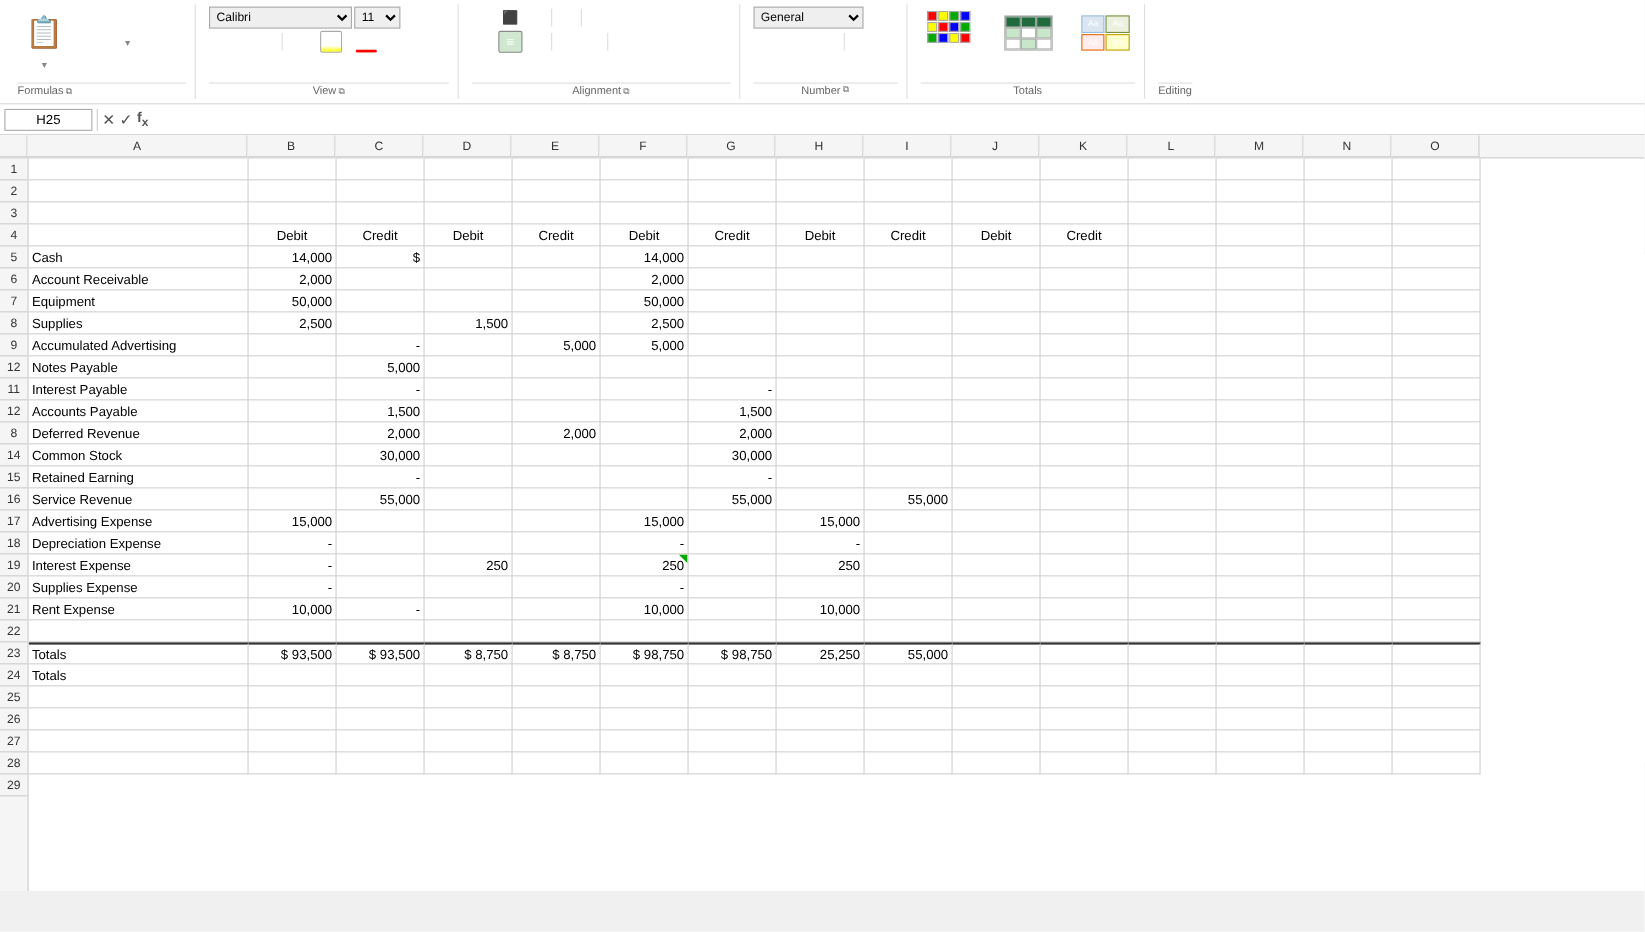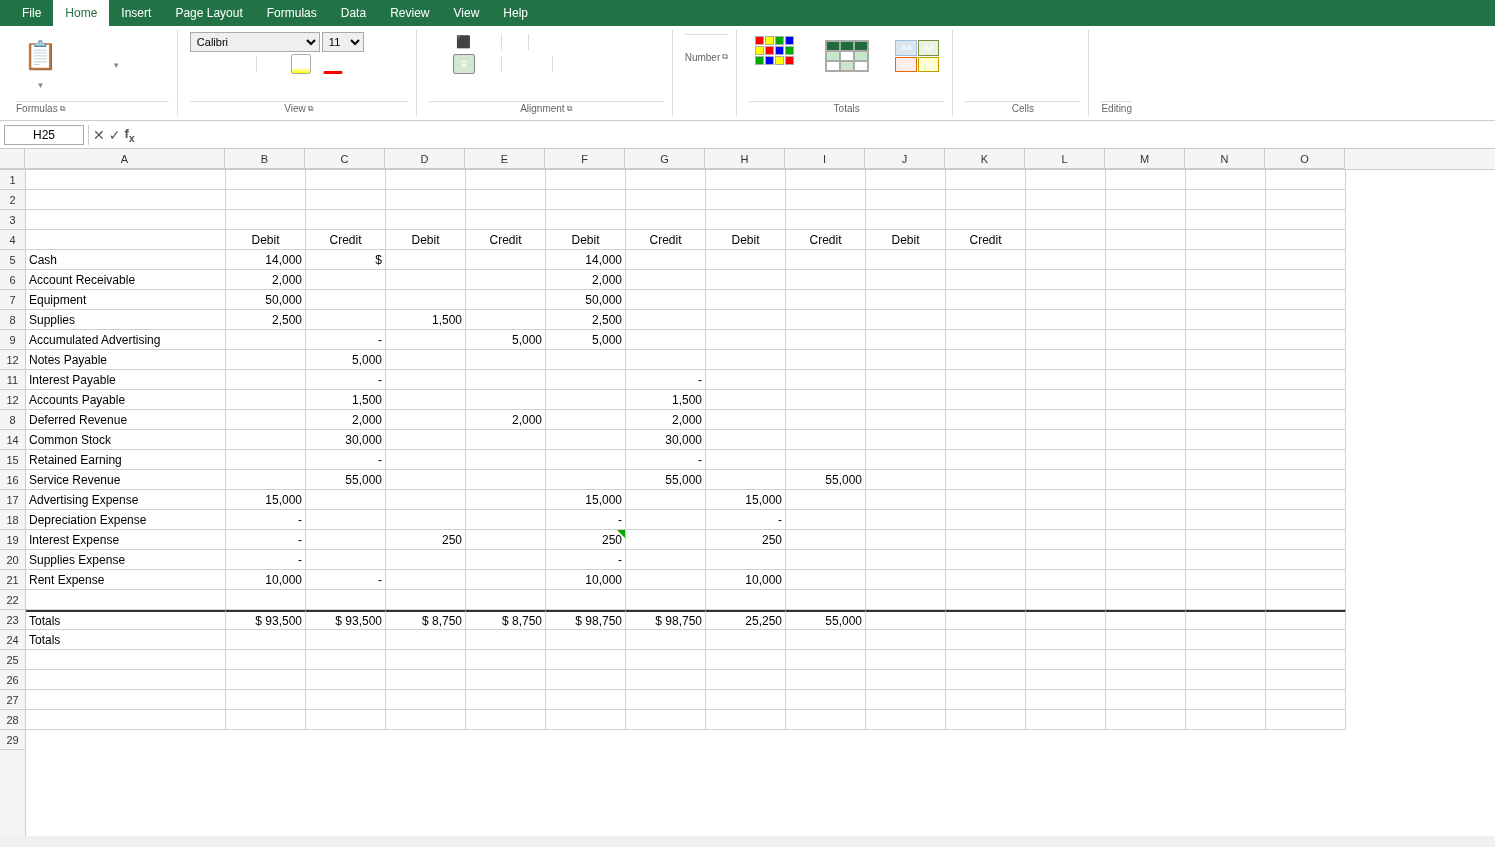--- a/index.html
+++ b/index.html
@@ -60,31 +60,20 @@
     .col-k { width: 80px; min-width: 80px; }
     .col-l { width: 80px; min-width: 80px; }
     .col-m { width: 80px; min-width: 80px; }
     .col-n { width: 80px; min-width: 80px; }
     .col-o { width: 80px; min-width: 80px; }
   </style>
 </head>
 <body>
 
 <div class="ribbon">
-  <div class="ribbon-tabs">
-    <div class="ribbon-tab">File</div>
-    <div class="ribbon-tab active">Home</div>
-    <div class="ribbon-tab">Insert</div>
-    <div class="ribbon-tab">Page Layout</div>
-    <div class="ribbon-tab">Formulas</div>
-    <div class="ribbon-tab">Data</div>
-    <div class="ribbon-tab">Review</div>
-    <div class="ribbon-tab">View</div>
-    <div class="ribbon-tab">Help</div>
-  </div>
 
   <div class="ribbon-body">
 
     <div style="display:flex;flex-direction:column;border-right:1px solid #ddd;padding:2px 8px;">
       <div style="display:flex;align-items:stretch;gap:4px;flex:1;">
         <div style="display:flex;flex-direction:column;align-items:center;justify-content:center;padding:2px 6px;cursor:pointer;border:1px solid transparent;border-radius:3px;">
           <div style="font-size:28px;line-height:1;">📋</div>
           <div style="font-size:10px;">Paste</div>
           <div style="font-size:8px;color:#888;">▼</div>
         </div>
@@ -170,21 +159,38 @@
           </div>
         </div>
       </div>
       <div style="font-size:10px;color:#666;text-align:center;border-top:1px solid #ddd;margin-top:2px;padding-top:1px;display:flex;align-items:center;justify-content:center;gap:2px;">
         <span>Alignment</span>
         <span style="font-size:8px;">⧉</span>
       </div>
     </div>
 
     <div style="display:flex;flex-direction:column;border-right:1px solid #ddd;padding:2px 8px;">
-      <div style="font-size:10px;color:#666;text-align:center;border-top:1px solid #ddd;margin-top:2px;padding-top:17px;display:flex;justify-content:center;gap:2px;">
+      <div style="display:flex;flex-direction:column;gap:2px;flex:1;">
+        <div style="display:flex;align-items:center;gap:2px;">
+          <select class="number-select">
+            <option>General</option>
+          </select>
+          <span style="font-size:8px;cursor:pointer;">▼</span>
+        </div>
+        <div style="display:flex;align-items:center;gap:2px;">
+          <div class="align-btn" style="font-size:11px;font-weight:bold;">$</div>
+          <span style="font-size:8px;cursor:pointer;">▼</span>
+          <div class="align-btn" style="font-size:11px;font-weight:bold;">%</div>
+          <div class="align-btn" style="font-size:11px;font-weight:bold;">,</div>
+          <div style="width:1px;height:16px;background:#ddd;"></div>
+          <div class="align-btn" style="font-size:11px;">.0</div>
+          <div class="align-btn" style="font-size:11px;">0.</div>
+        </div>
+      </div>
+      <div style="font-size:10px;color:#666;text-align:center;border-top:1px solid #ddd;margin-top:2px;padding-top:1px;display:flex;justify-content:center;gap:2px;">
         <span>Number</span>
         <span style="font-size:8px;">⧉</span>
       </div>
     </div>
 
     <div style="display:flex;flex-direction:column;border-right:1px solid #ddd;padding:2px 8px;">
       <div style="display:flex;align-items:center;gap:6px;flex:1;">
         <div style="display:flex;flex-direction:column;align-items:center;cursor:pointer;padding:2px 4px;border:1px solid transparent;border-radius:3px;">
           <div style="width:44px;height:32px;display:grid;grid-template-columns:repeat(4,9px);grid-template-rows:repeat(3,9px);gap:1px;padding:1px;">
             <div style="background:#ff0000;border:1px solid #aaa;"></div>
@@ -227,40 +233,20 @@
             <div style="background:#ffffcc;border:1px solid #c0a000;font-size:8px;display:flex;align-items:center;justify-content:center;">Aa</div>
           </div>
           <div style="font-size:9px;text-align:center;">Cell
 Styles</div>
           <span style="font-size:8px;">▼</span>
         </div>
       </div>
       <div style="font-size:10px;color:#666;text-align:center;border-top:1px solid #ddd;margin-top:2px;padding-top:1px;">Totals</div>
     </div>
 
-    <div style="display:flex;flex-direction:column;border-right:1px solid #ddd;padding:2px 8px;">
-      <div style="display:flex;align-items:stretch;gap:4px;flex:1;">
-        <div style="display:flex;flex-direction:column;align-items:center;justify-content:center;cursor:pointer;padding:2px 4px;border:1px solid transparent;border-radius:3px;">
-          <span style="font-size:20px;">⊕</span>
-          <span style="font-size:9px;">Insert</span>
-          <span style="font-size:8px;">▼</span>
-        </div>
-        <div style="display:flex;flex-direction:column;align-items:center;justify-content:center;cursor:pointer;padding:2px 4px;border:1px solid transparent;border-radius:3px;">
-          <span style="font-size:20px;">⊖</span>
-          <span style="font-size:9px;">Delete</span>
-          <span style="font-size:8px;">▼</span>
-        </div>
-        <div style="display:flex;flex-direction:column;align-items:center;justify-content:center;cursor:pointer;padding:2px 4px;border:1px solid transparent;border-radius:3px;">
-          <span style="font-size:20px;">⊟</span>
-          <span style="font-size:9px;">Format</span>
-          <span style="font-size:8px;">▼</span>
-        </div>
-      </div>
-      <div style="font-size:10px;color:#666;text-align:center;border-top:1px solid #ddd;margin-top:2px;padding-top:1px;">Cells</div>
-    </div>
 
     <div style="display:flex;flex-direction:column;padding:2px 8px;">
       <div style="display:flex;align-items:stretch;gap:4px;flex:1;">
         <div style="display:flex;flex-direction:column;align-items:center;justify-content:center;cursor:pointer;padding:2px 4px;border:1px solid transparent;border-radius:3px;">
           <span style="font-size:20px;">Σ</span>
           <span style="font-size:8px;">▼</span>
         </div>
       </div>
       <div style="font-size:10px;color:#666;text-align:center;border-top:1px solid #ddd;margin-top:2px;padding-top:1px;">Editing</div>
     </div>

